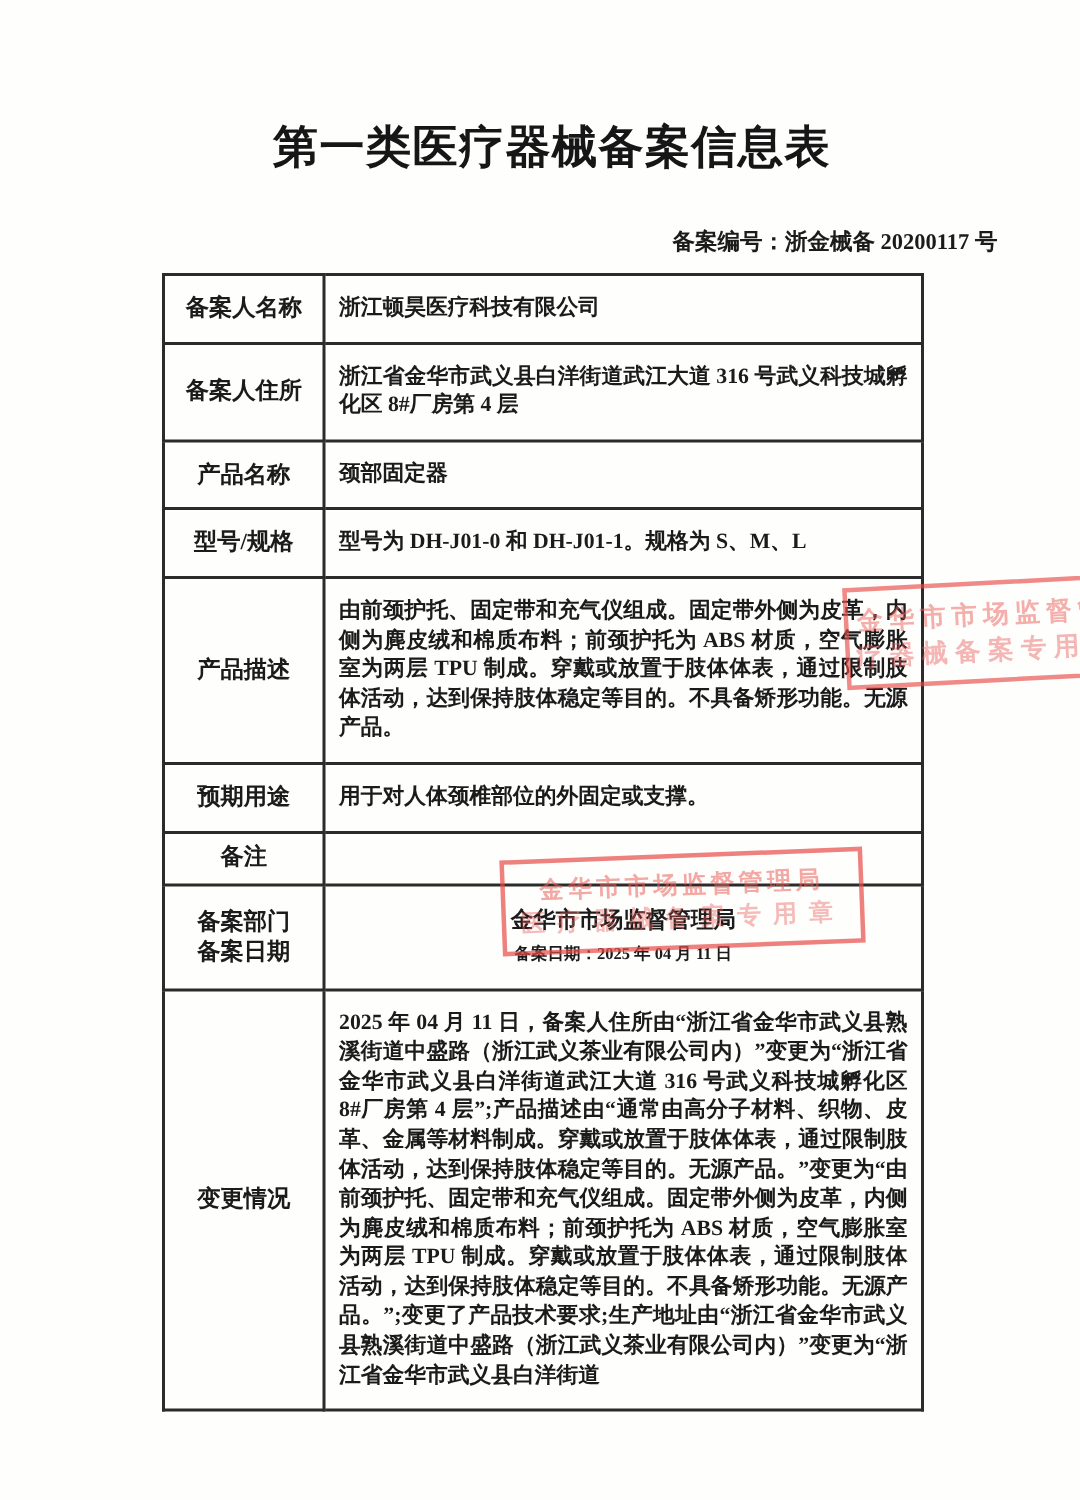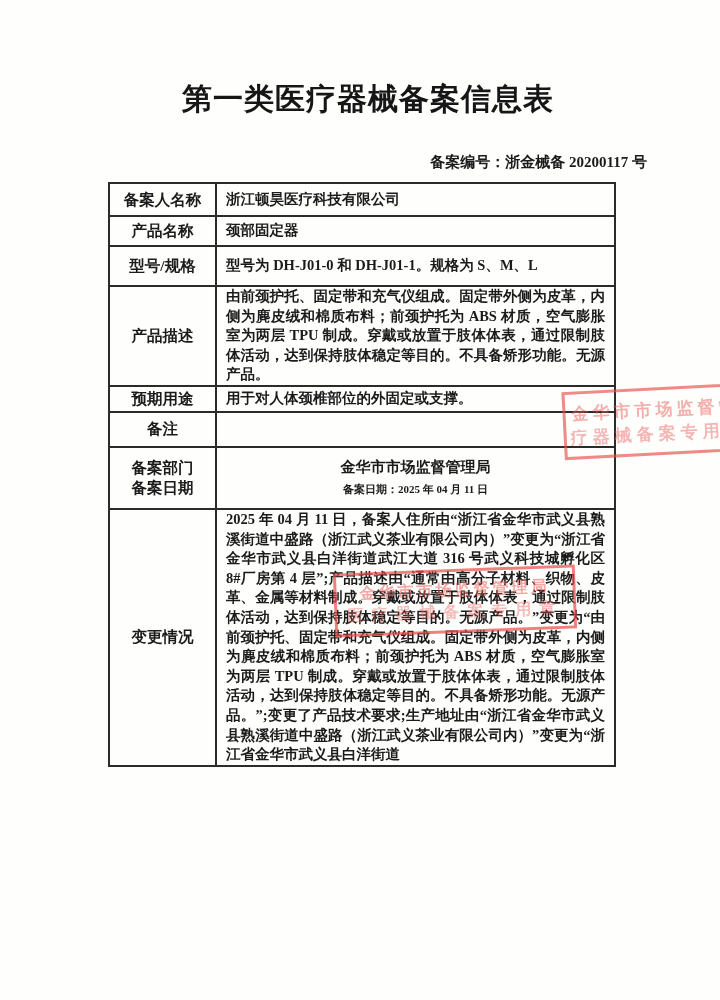--- a/index.html
+++ b/index.html
@@ -15,21 +15,21 @@
     margin:84px 0 0 16px;
     text-align:center;
     font-size:30px;
     font-weight:700;
     letter-spacing:1px;
     line-height:30px;
     color:#161616;
   }
   .filing-no{
     margin-top:38px;
-    padding-right:73px;
+    padding-right:55px;
     text-align:right;
     font-size:15px;
     font-weight:700;
     line-height:20px;
   }
   table.form{
     margin:10px 0 0 108px;
     border-collapse:collapse;
     table-layout:fixed;
     width:506px;
@@ -46,21 +46,21 @@
     font-size:15.5px;
     line-height:20px;
     white-space:pre-line;
     padding:2px 3px;
   }
   td.value{
     vertical-align:middle;
     font-weight:700;
     font-size:14.5px;
     line-height:19.6px;
-    padding:0 9px;
+    padding:12px 9px;
     text-align:justify;
   }
   tr.r0{height:33px;} tr.r1{height:43px;} tr.r2{height:44px;}
   tr.r3{height:46px;} tr.r4{height:30px;} tr.r5{height:40px;}
   tr.r6{height:78px;} tr.r7{height:24px;} tr.r8{height:35px;}
   tr.r9{height:62px;} tr.r10{height:217px;}
   td.center-cell{text-align:center;}
   .dept{font-size:15px;font-weight:700;line-height:22px;}
   .date{font-size:11px;font-weight:700;line-height:22px;}
   .stamp{
@@ -109,20 +109,24 @@
   <table class="form">
     <colgroup>
         <col class="c-label">
         <col class="c-value">
       </colgroup>
     <tbody>
       <tr class="r0">
         <td class="label">备案人名称</td>
         <td class="value">浙江顿昊医疗科技有限公司</td>
       </tr>
+      <tr class="r2">
+        <td class="label">备案人住所</td>
+        <td class="value">浙江省金华市武义县白洋街道武江大道 316 号武义科技城孵化区 8#厂房第 4 层</td>
+      </tr>
       <tr class="r4">
         <td class="label">产品名称</td>
         <td class="value">颈部固定器</td>
       </tr>
       <tr class="r5">
         <td class="label">型号/规格</td>
         <td class="value">型号为 DH-J01-0 和 DH-J01-1。规格为 S、M、L</td>
       </tr>
       <tr class="r6">
         <td class="label">产品描述</td>

